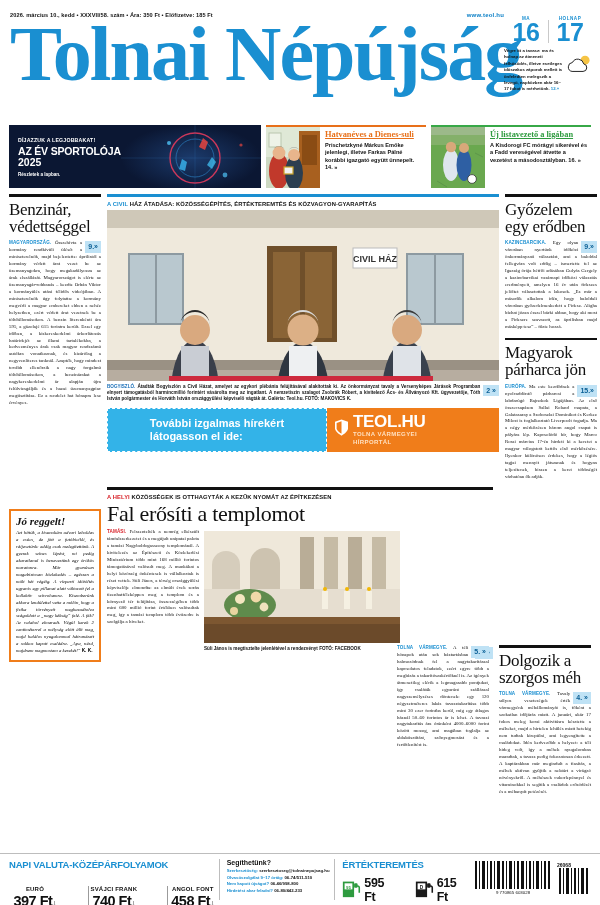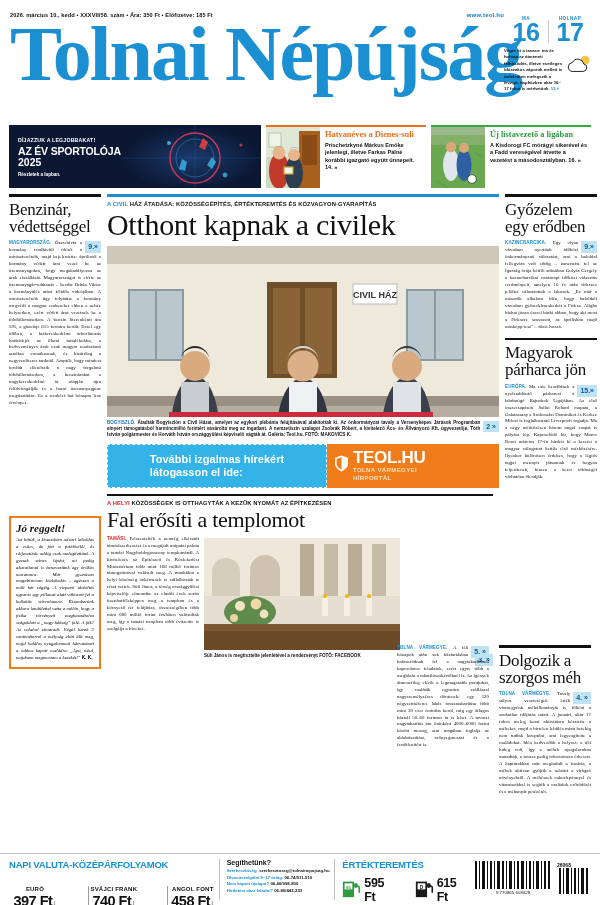--- a/index.html
+++ b/index.html
@@ -57,21 +57,21 @@
   .ad-kicker { font-size:5.2px; font-weight:800; letter-spacing:.2px; margin-bottom:3px; }
   .ad-title { font-size:10.5px; font-weight:800; line-height:1.02; letter-spacing:-.2px; }
   .ad-year { font-size:10.5px; font-weight:800; line-height:1.1; }
   .ad-sub { font-size:4.6px; font-weight:700; margin-top:4px; }
   .ad-art { position:absolute; right:0; top:0; width:140px; height:100%; }
 
   .promo-news { flex:1; display:flex; border-top:2px solid #e8701a; }
   .promo-news.green { border-top-color:#37a847; }
   .pn-photo { width:54px; flex:none; }
   .pn-body { padding:4px 3px 0 5px; flex:1; }
-  .pn-title { font-family:"Liberation Serif", serif; font-weight:700; font-size:8.4px; color:#e8701a; line-height:1.05; margin-bottom:2px; }
+  .pn-title { font-family:"Liberation Serif", serif; font-weight:700; font-size:8.4px; color:#e8701a; line-height:1.05; margin-bottom:2px;text-decoration:underline; }
   .promo-news.green .pn-title { color:#2e9b3f; }
   .pn-text { font-size:5.6px; line-height:1.35; color:#111; font-weight:600; }
   .pn-text .pg { font-weight:800; }
 
   
   .body-grid { display:flex; padding: 6px 9px 0 9px; gap:6px; }
   .col-left { width:92px; flex:none; }
   .col-mid  { flex:1; }
   .col-right{ width:92px; flex:none; }
 
@@ -282,21 +282,20 @@
         <span class="pgref">9.»</span>
         <span class="dateline">MAGYARORSZÁG.</span><span> Összehívta a kormány rendkívüli ülését a miniszterelnök, majd bejelentette: áprilistól a kormány védett árat vezet be az üzemanyagokra, hogy megakadályozza az árak elszállását. Magyarországot is elérte az üzemanyagár-robbanás – kezdte Orbán Viktor a kormányülés utáni félidős videójában. A miniszterelnök úgy folytatta: a kormány megvédi a magyar embereket ebben a nehéz helyzetben, ezért védett árat vezetnek be a töltőállomásokon. A benzin literenkénti ára 595, a gázolajé 615 forintra került. Ezzel egy időben, a kiskereskedelmi árkorlátozás határidejét az illami tartalékokba, a kedvezményes árak csak magyar rendszámú autókra vonatkoznak, és kizárólag a negyvenliteres tanknál. Azapték, hogy mindezt tovább ellenőrzik a nagy forgalmú töltőállomásokon, a benzinárakat a nagykereskedelmi ár alapján újra felülvizsgálják és a hazai üzemanyagpiac megtisztítása. Ez a rendelet hat hónapra lesz érvényes.</span>
       </div>
     </div>
 
     <div class="col-mid">
       <div class="rule-blue"></div>
       <div class="kicker-line">
         <span class="accent">A CIVIL</span><span> HÁZ ÁTADÁSA: KÖZÖSSÉGÉPÍTÉS, ÉRTÉKTEREMTÉS ÉS KÖZVAGYON-GYARAPÍTÁS</span>
       </div>
-      <div class="hl-serif main-head">Otthont kapnak a civilek</div>
 
       <div class="main-photo">
         <svg viewBox="0 0 392 235" width="392" height="235" preserveAspectRatio="xMidYMid slice">
           <rect width="392" height="235" fill="#d9d2c4"></rect>
           <rect x="0" y="0" width="392" height="140" fill="#e8e2d4"></rect>
           <rect x="0" y="0" width="392" height="30" fill="#cfc8b8"></rect>
 
           <rect x="0" y="18" width="392" height="132" fill="#efe9dc"></rect>
           <rect x="22" y="44" width="54" height="70" fill="#b9c8cf" stroke="#8d9aa1" stroke-width="2"></rect>
           <line x1="49" y1="44" x2="49" y2="114" stroke="#8d9aa1" stroke-width="2"></line>

